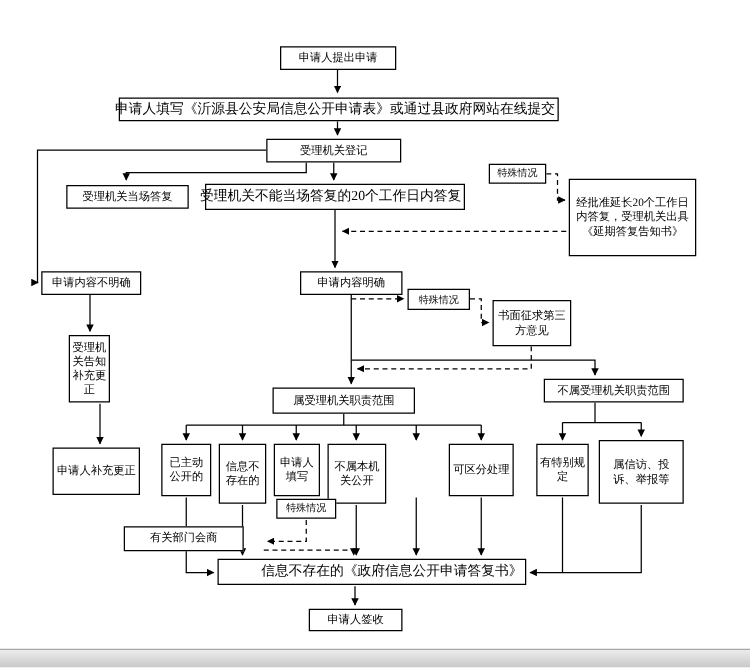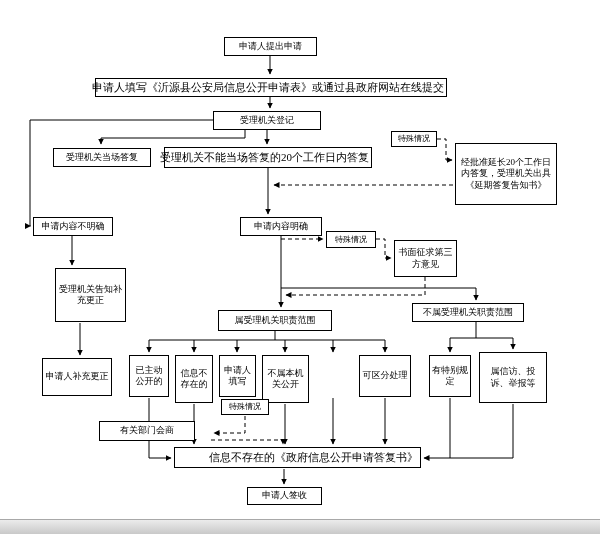--- a/index.html
+++ b/index.html
@@ -113,29 +113,29 @@
   </div>
 
   <div class="node nowrap fs8" style="left:326px;top:231px;width:50px;height:17px">
     <span>特殊情况</span>
   </div>
 
   <div class="node" style="left:394px;top:240px;width:63px;height:37px">
     <span>书面征求第三方意见</span>
   </div>
 
-  <div class="node" style="left:55px;top:268px;width:71px;height:54px">
+  <div class="node" style="left:55px;top:268px;width:33px;height:54px">
     <span>受理机关告知补充更正</span>
   </div>
 
   <div class="node nowrap" style="left:218px;top:310px;width:114px;height:21px">
     <span>属受理机关职责范围</span>
   </div>
 
-  <div class="node nowrap" style="left:412px;top:303px;width:112px;height:19px">
+  <div class="node nowrap" style="left:435px;top:303px;width:112px;height:19px">
     <span>不属受理机关职责范围</span>
   </div>
 
   <div class="node" style="left:42px;top:358px;width:70px;height:38px">
     <span>申请人补充更正</span>
   </div>
 
   <div class="node" style="left:129px;top:355px;width:40px;height:42px">
     <span>已主动公开的</span>
   </div>

